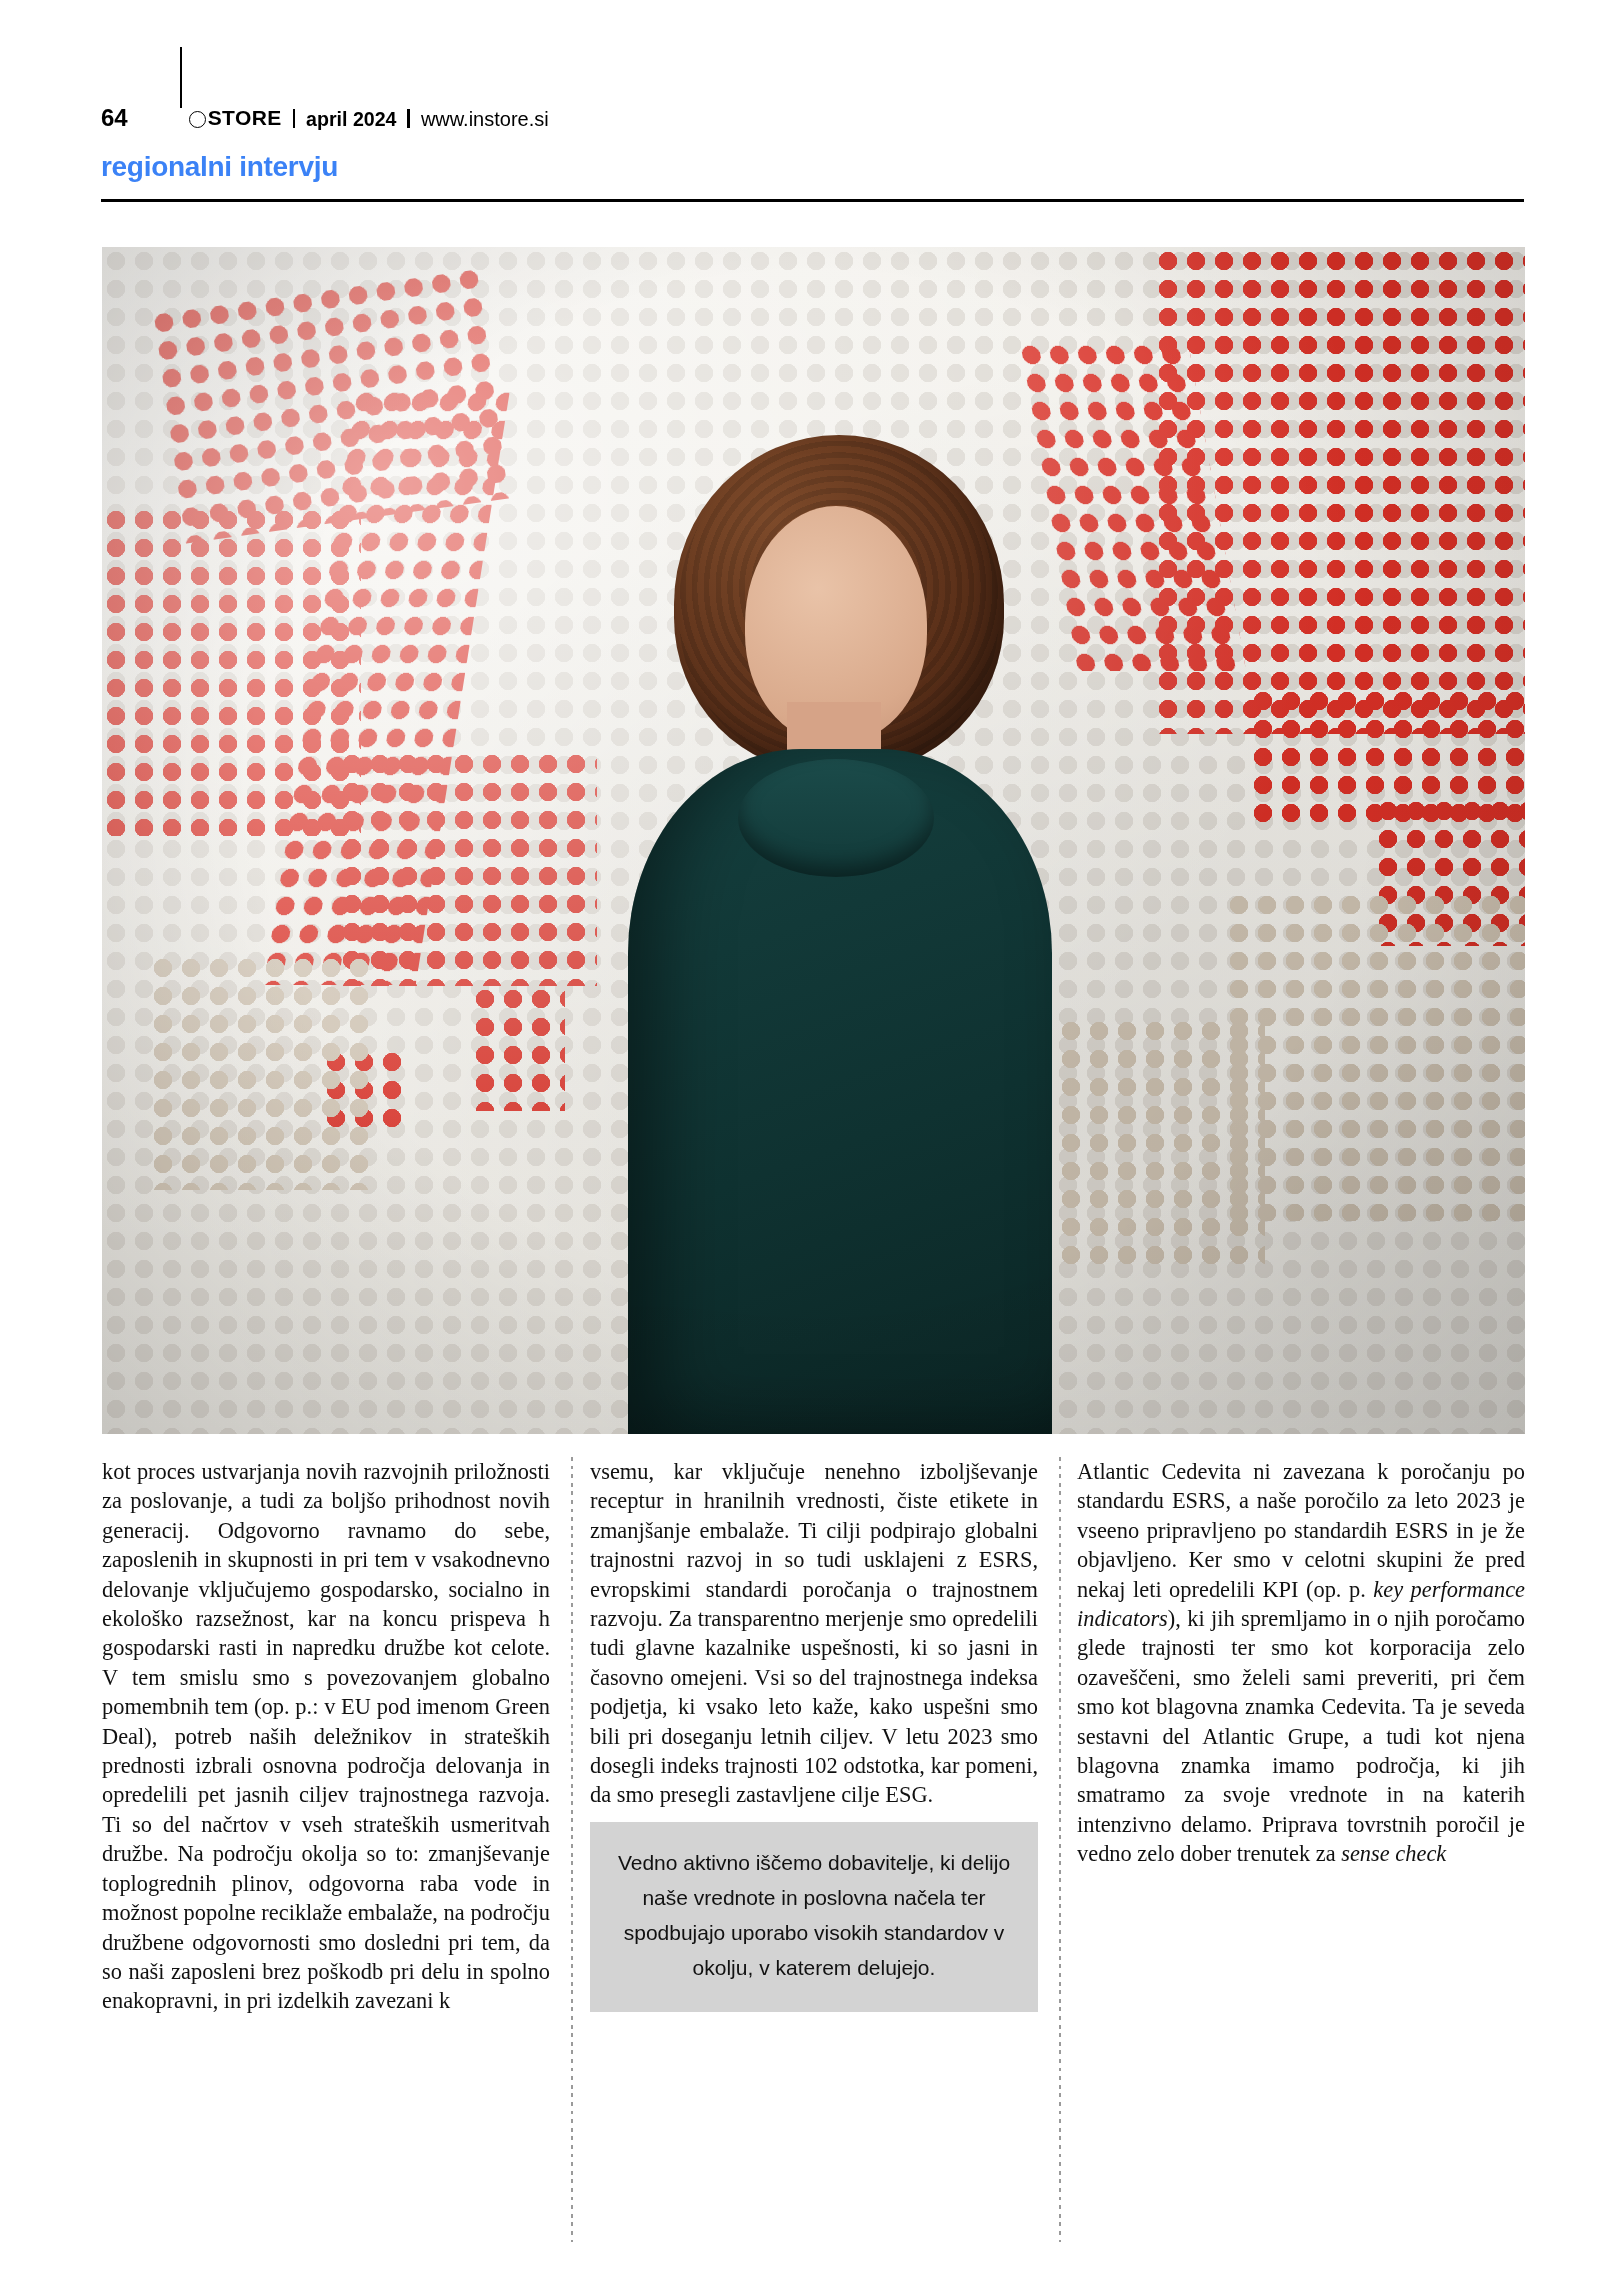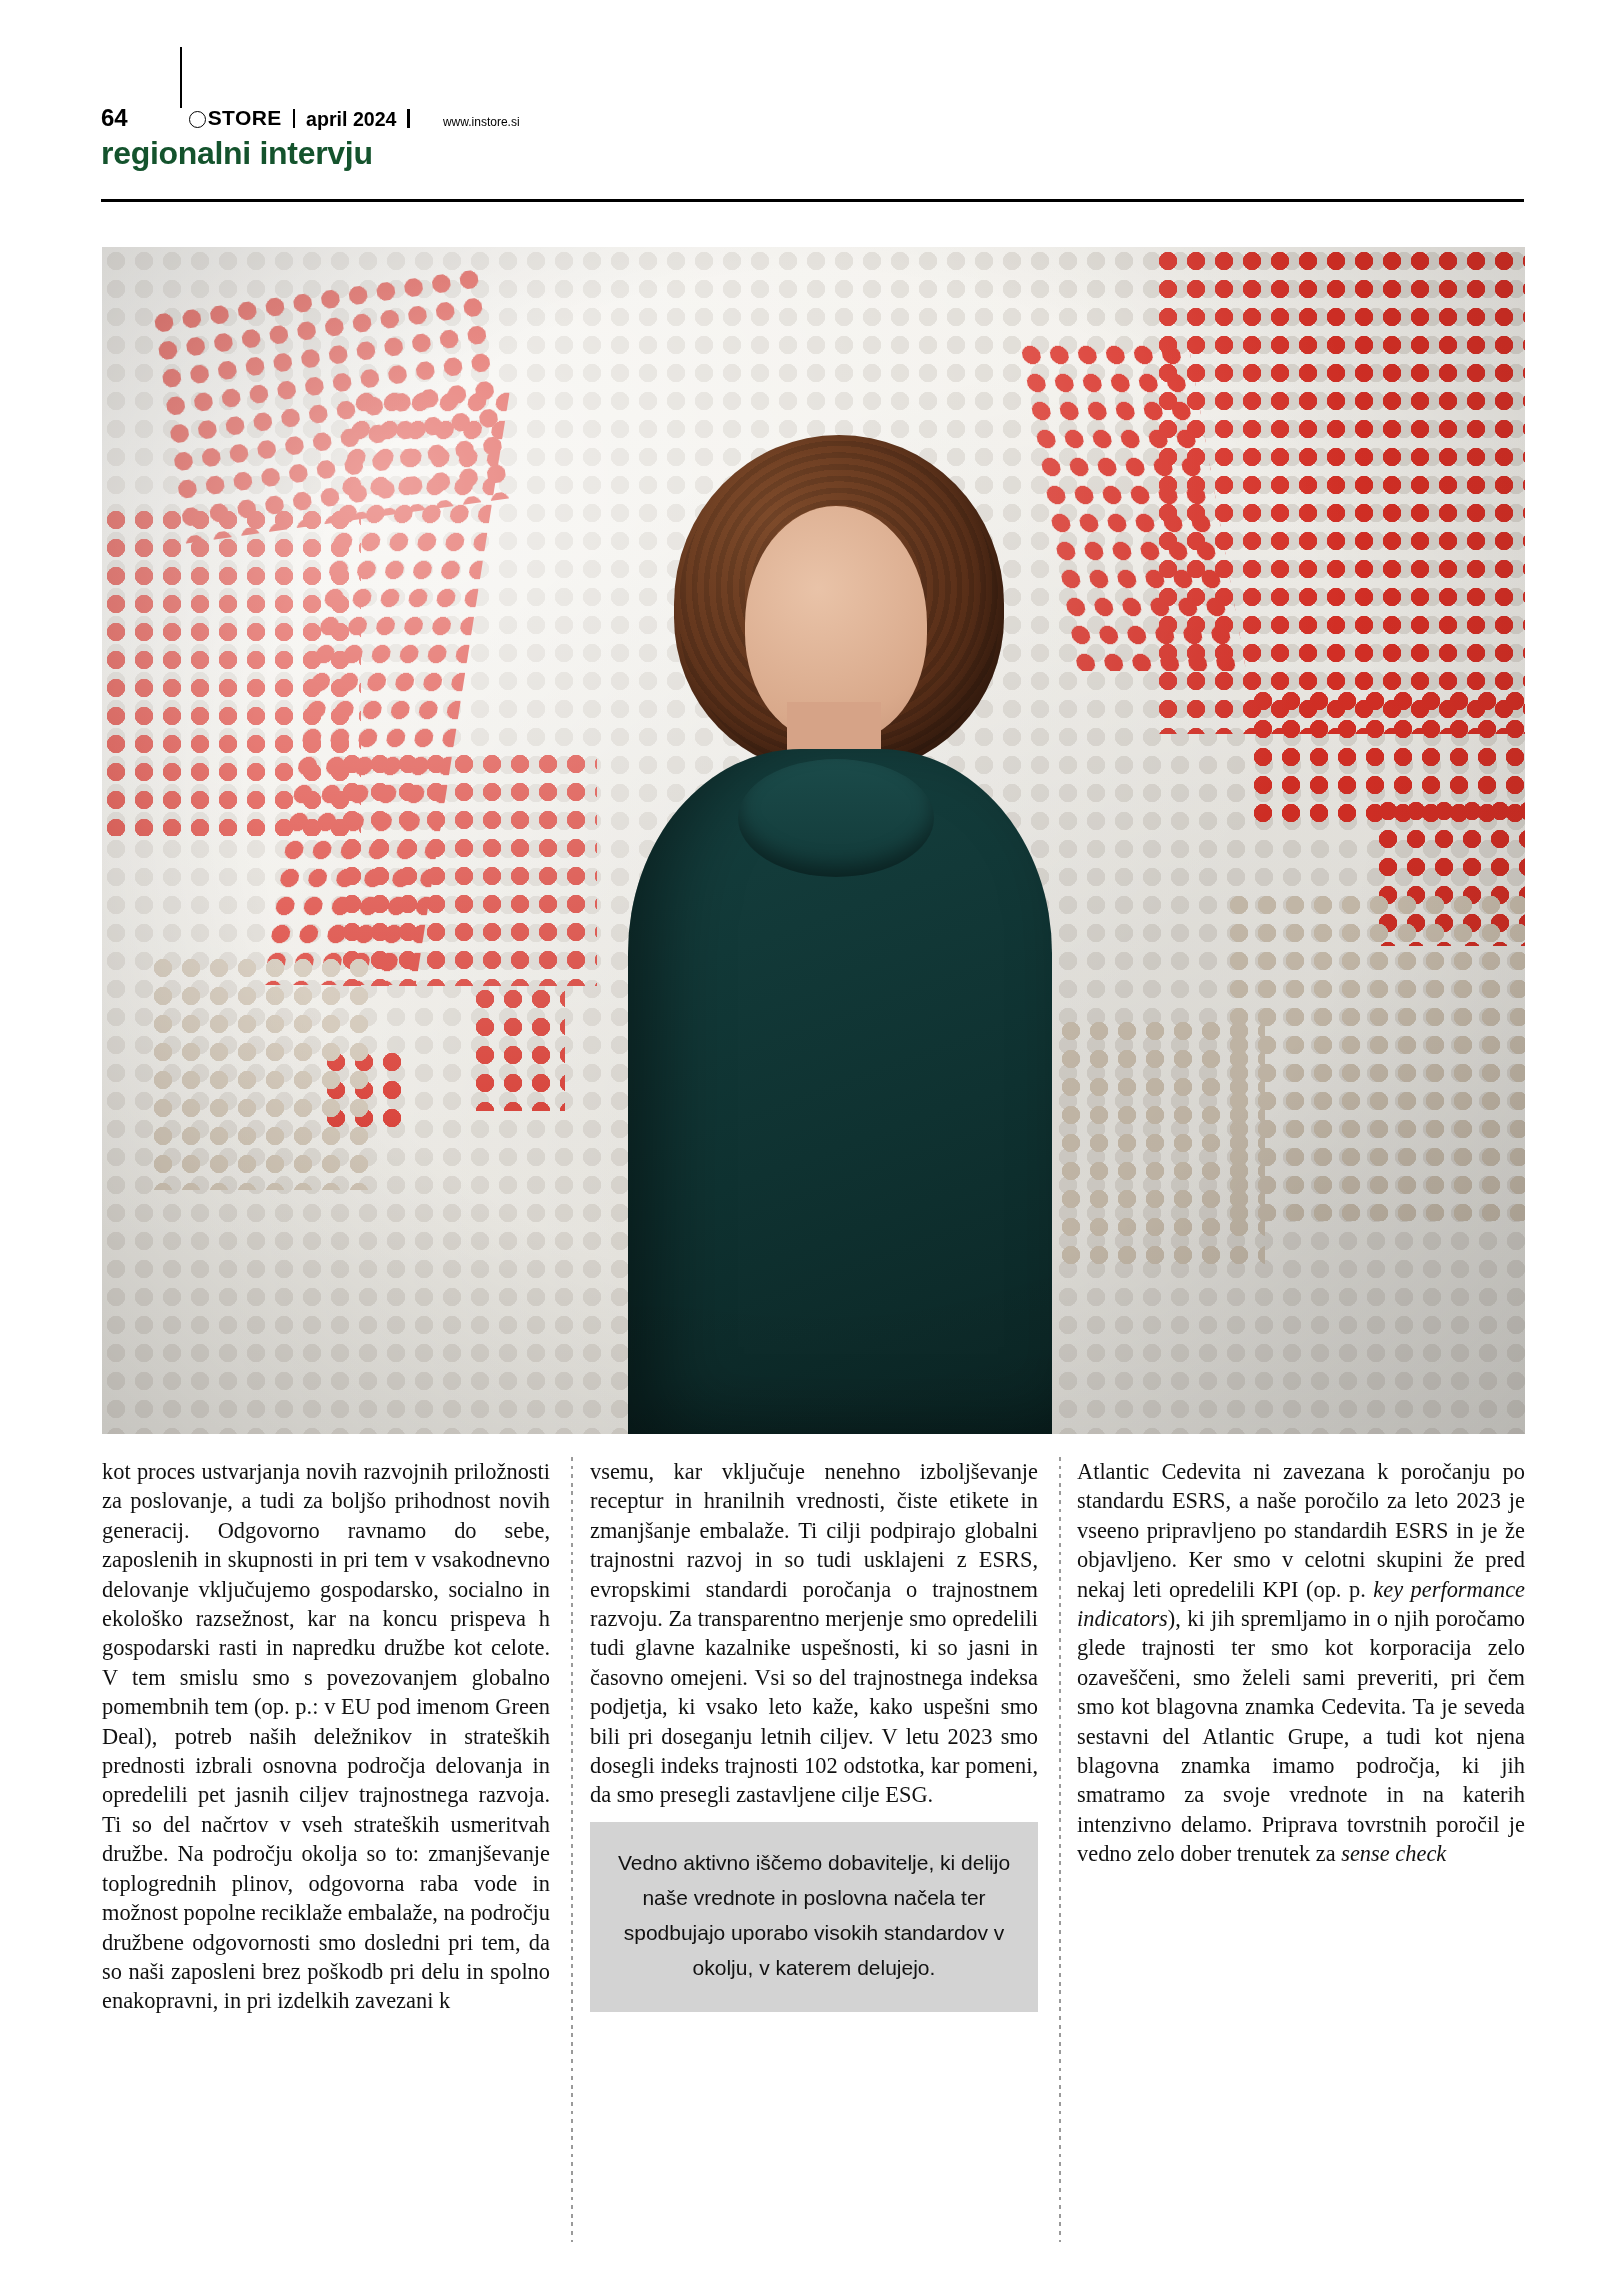--- a/index.html
+++ b/index.html
@@ -86,33 +86,32 @@
   }
   .mast-date {
     font-family: "Liberation Sans", sans-serif;
     font-weight: bold;
     font-size: 19.6px;
     color: #000;
   }
   .mast-url {
     font-family: "Liberation Sans", sans-serif;
     font-weight: normal;
-    font-size: 12px;
+    font-size: 20px;
     color: #000;
-    margin-left: 22px;
   }
   .section-title {
     position: absolute;
     left: 0px;
-    top: 88px;
-    font-family: "Liberation Sans", sans-serif;
-    font-weight: bold;
-    font-size: 32px;
+    top: 104px;
+    font-family: "Liberation Sans", sans-serif;
+    font-weight: bold;
+    font-size: 28px;
     letter-spacing: -0.3px;
-    color: #14532d;
+    color: #3b82f6;
   }
   .hr-heavy {
     position: absolute;
     left: 101px;
     top: 199px;
     width: 1423px;
     height: 3.1px;
     background: #000;
   }
 

